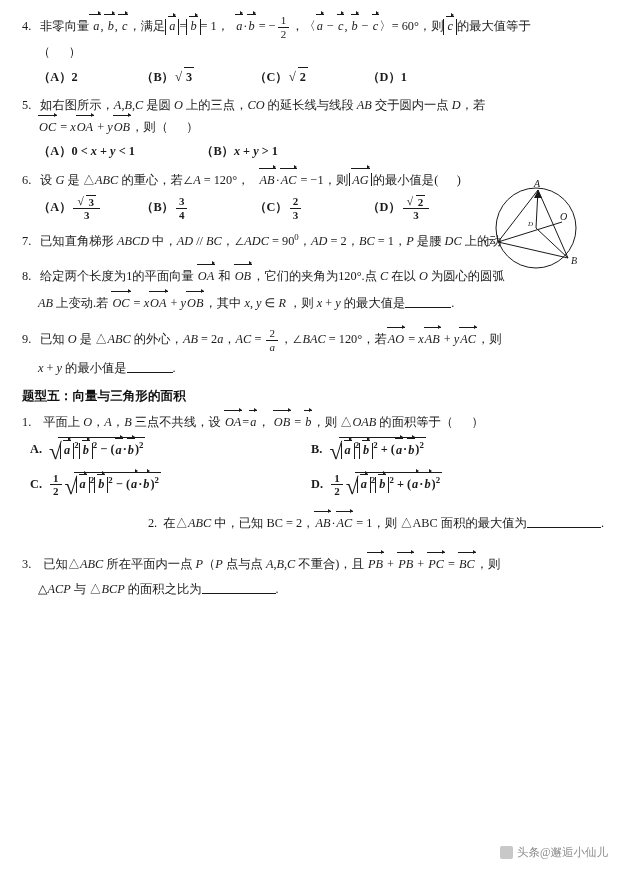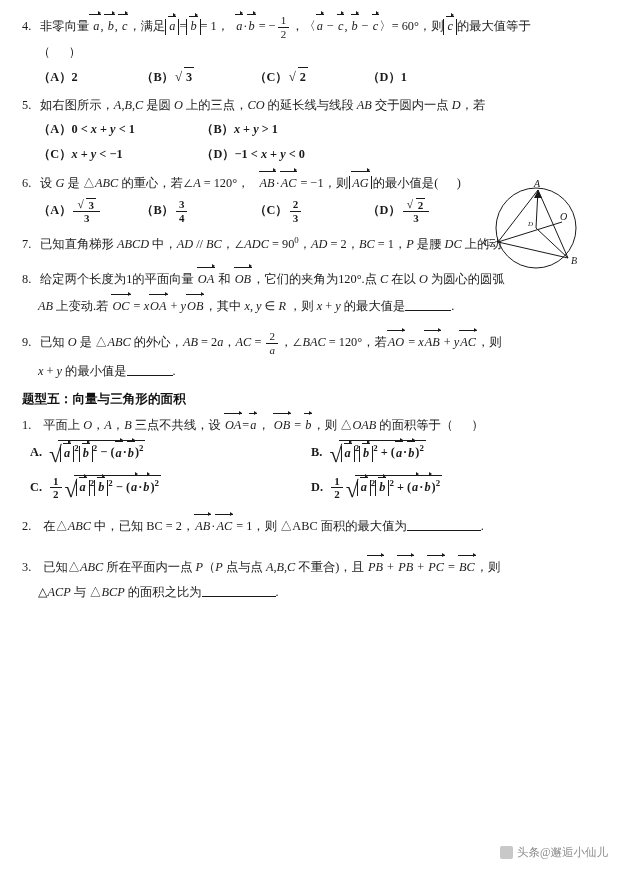--- a/index.html
+++ b/index.html
@@ -177,28 +177,27 @@
       <span class="opt ow3">（C）<span class="sqrt"><span class="rad">√</span><span class="body">2</span></span></span>
       <span class="opt ow4">（D）1</span>
     </div>
   </div>
 
   <div class="q">
     <div class="qline">
       <span class="num">5.</span>
       如右图所示，<span class="it">A</span>,<span class="it">B</span>,<span class="it">C</span> 是圆 <span class="it">O</span> 上的三点，<span class="it">CO</span> 的延长线与线段 <span class="it">AB</span> 交于圆内一点 <span class="it">D</span>，若
     </div>
+    <div class="qline">
+      <span class="indent"></span><span class="vec it">OC</span> = <span class="it">x</span><span class="vec it">OA</span> + <span class="it">y</span><span class="vec it">OB</span>，则（&nbsp;&nbsp;&nbsp;&nbsp;&nbsp;&nbsp;）
+    </div>
     <div class="opts">
       <div style="margin-bottom:6px;">
         <span class="opt" style="width:160px">（A）0 &lt; <span class="it">x</span> + <span class="it">y</span> &lt; 1</span>
         <span class="opt" style="width:160px">（B）<span class="it">x</span> + <span class="it">y</span> &gt; 1</span>
-      </div>
-      <div>
-        <span class="opt" style="width:160px">（C）<span class="it">x</span> + <span class="it">y</span> &lt; −1</span>
-        <span class="opt" style="width:160px">（D）−1 &lt; <span class="it">x</span> + <span class="it">y</span> &lt; 0</span>
       </div>
     </div>
   </div>
 
   <div class="figure">
     <svg width="140" height="98" viewBox="0 0 140 98">
       <circle cx="64" cy="52" r="40" fill="none" stroke="#1a1a1a" stroke-width="1"></circle>
       <line x1="66" y1="14" x2="26" y2="66" stroke="#1a1a1a" stroke-width="1"></line>
       <line x1="66" y1="14" x2="96" y2="82" stroke="#1a1a1a" stroke-width="1"></line>
       <line x1="26" y1="66" x2="96" y2="82" stroke="#1a1a1a" stroke-width="1"></line>
@@ -266,21 +265,21 @@
         <span class="opt ow-half">A.&nbsp;&nbsp;<span class="sqrt"><span class="rad" style="font-size:1.9em; top:-4px;">√</span><span class="body" style="padding-top:1px;"><span class="absw"><span class="vec it">a</span></span><span class="sup">2</span><span class="absw"><span class="vec it">b</span></span><span class="sup">2</span> − (<span class="vec it">a</span>·<span class="vec it">b</span>)<span class="sup">2</span></span></span></span>
         <span class="opt" style="width:250px; vertical-align:top;">B.&nbsp;&nbsp;<span class="sqrt"><span class="rad" style="font-size:1.9em; top:-4px;">√</span><span class="body" style="padding-top:1px;"><span class="absw"><span class="vec it">a</span></span><span class="sup">2</span><span class="absw"><span class="vec it">b</span></span><span class="sup">2</span> + (<span class="vec it">a</span>·<span class="vec it">b</span>)<span class="sup">2</span></span></span></span>
       </div>
       <div>
         <span class="opt ow-half">C.&nbsp;&nbsp;<span class="frac"><span class="nu">1</span><span class="de">2</span></span><span class="sqrt"><span class="rad" style="font-size:1.9em; top:-4px;">√</span><span class="body" style="padding-top:1px;"><span class="absw"><span class="vec it">a</span></span><span class="sup">2</span><span class="absw"><span class="vec it">b</span></span><span class="sup">2</span> − (<span class="vec it">a</span>·<span class="vec it">b</span>)<span class="sup">2</span></span></span></span>
         <span class="opt" style="width:250px; vertical-align:top;">D.&nbsp;&nbsp;<span class="frac"><span class="nu">1</span><span class="de">2</span></span><span class="sqrt"><span class="rad" style="font-size:1.9em; top:-4px;">√</span><span class="body" style="padding-top:1px;"><span class="absw"><span class="vec it">a</span></span><span class="sup">2</span><span class="absw"><span class="vec it">b</span></span><span class="sup">2</span> + (<span class="vec it">a</span>·<span class="vec it">b</span>)<span class="sup">2</span></span></span></span>
       </div>
     </div>
   </div>
 
-  <div class="q" style="margin-top:16px;">
+  <div class="q" style="margin-top:16px;text-align:right;">
     <div class="qline">
       <span class="num">2.</span>
       &nbsp;在△<span class="it">ABC</span> 中，已知 BC = 2，<span class="vec it">AB</span>·<span class="vec it">AC</span> = 1，则 △ABC 面积的最大值为<span class="blank blank-lg"></span>.
     </div>
   </div>
 
   <div class="q" style="margin-top:22px;">
     <div class="qline">
       <span class="num">3.</span>
       &nbsp;已知△<span class="it">ABC</span> 所在平面内一点 <span class="it">P</span>（<span class="it">P</span> 点与点 <span class="it">A</span>,<span class="it">B</span>,<span class="it">C</span> 不重合)，且 <span class="vec it">PB</span> + <span class="vec it">PB</span> + <span class="vec it">PC</span> = <span class="vec it">BC</span>，则

